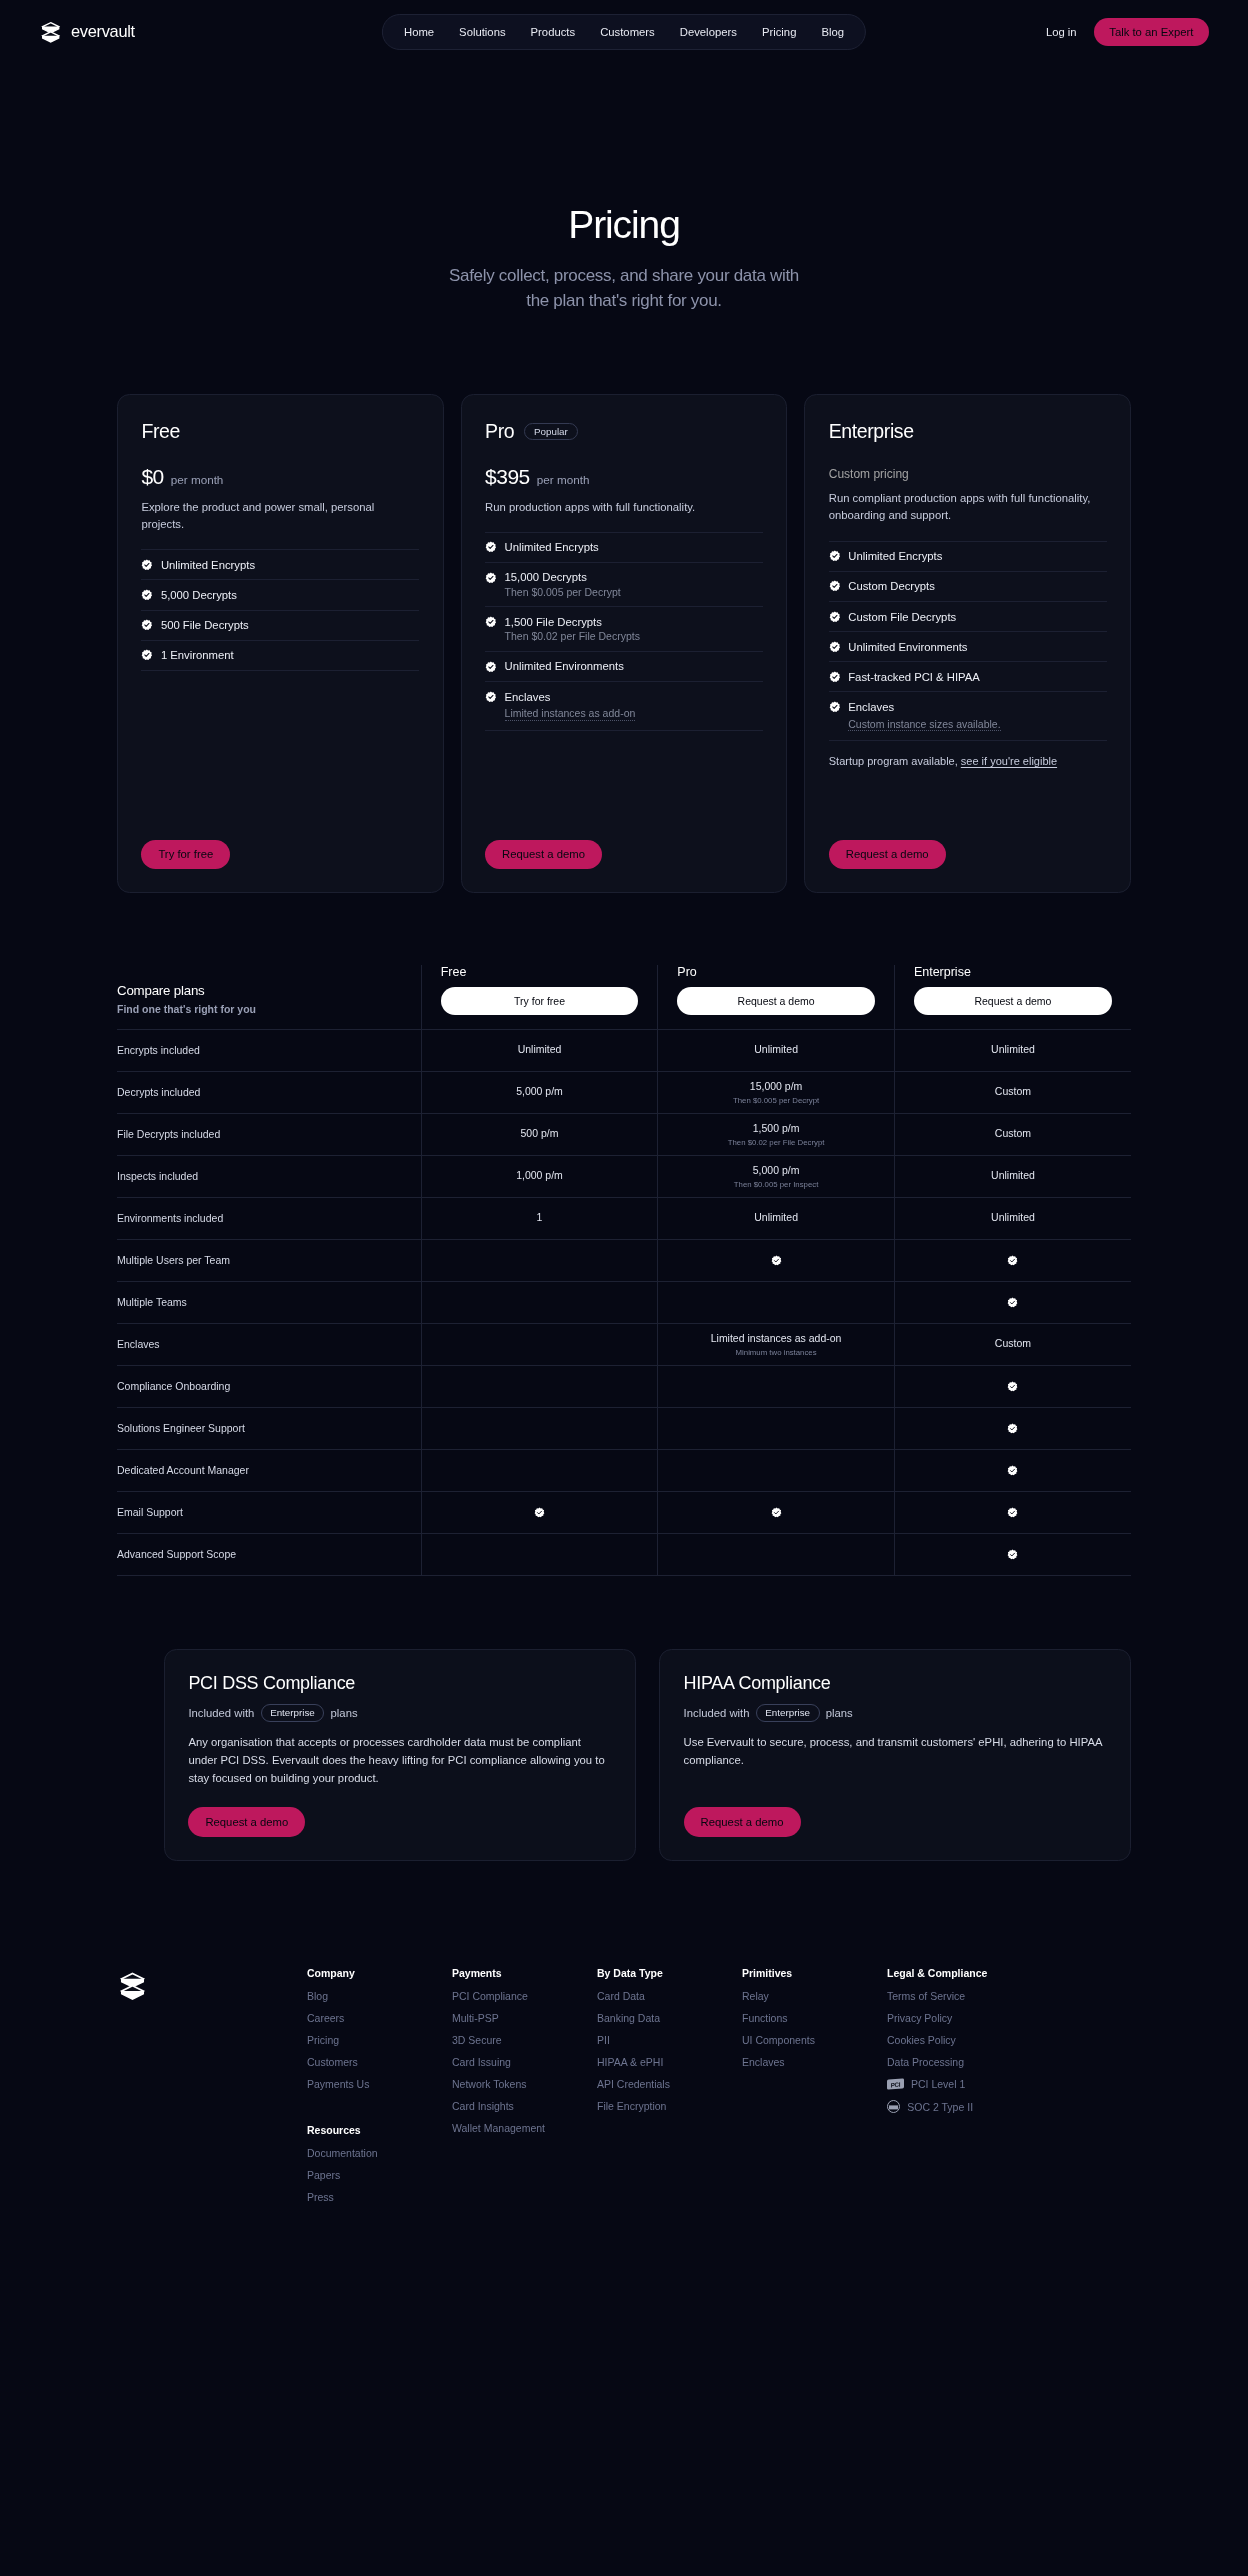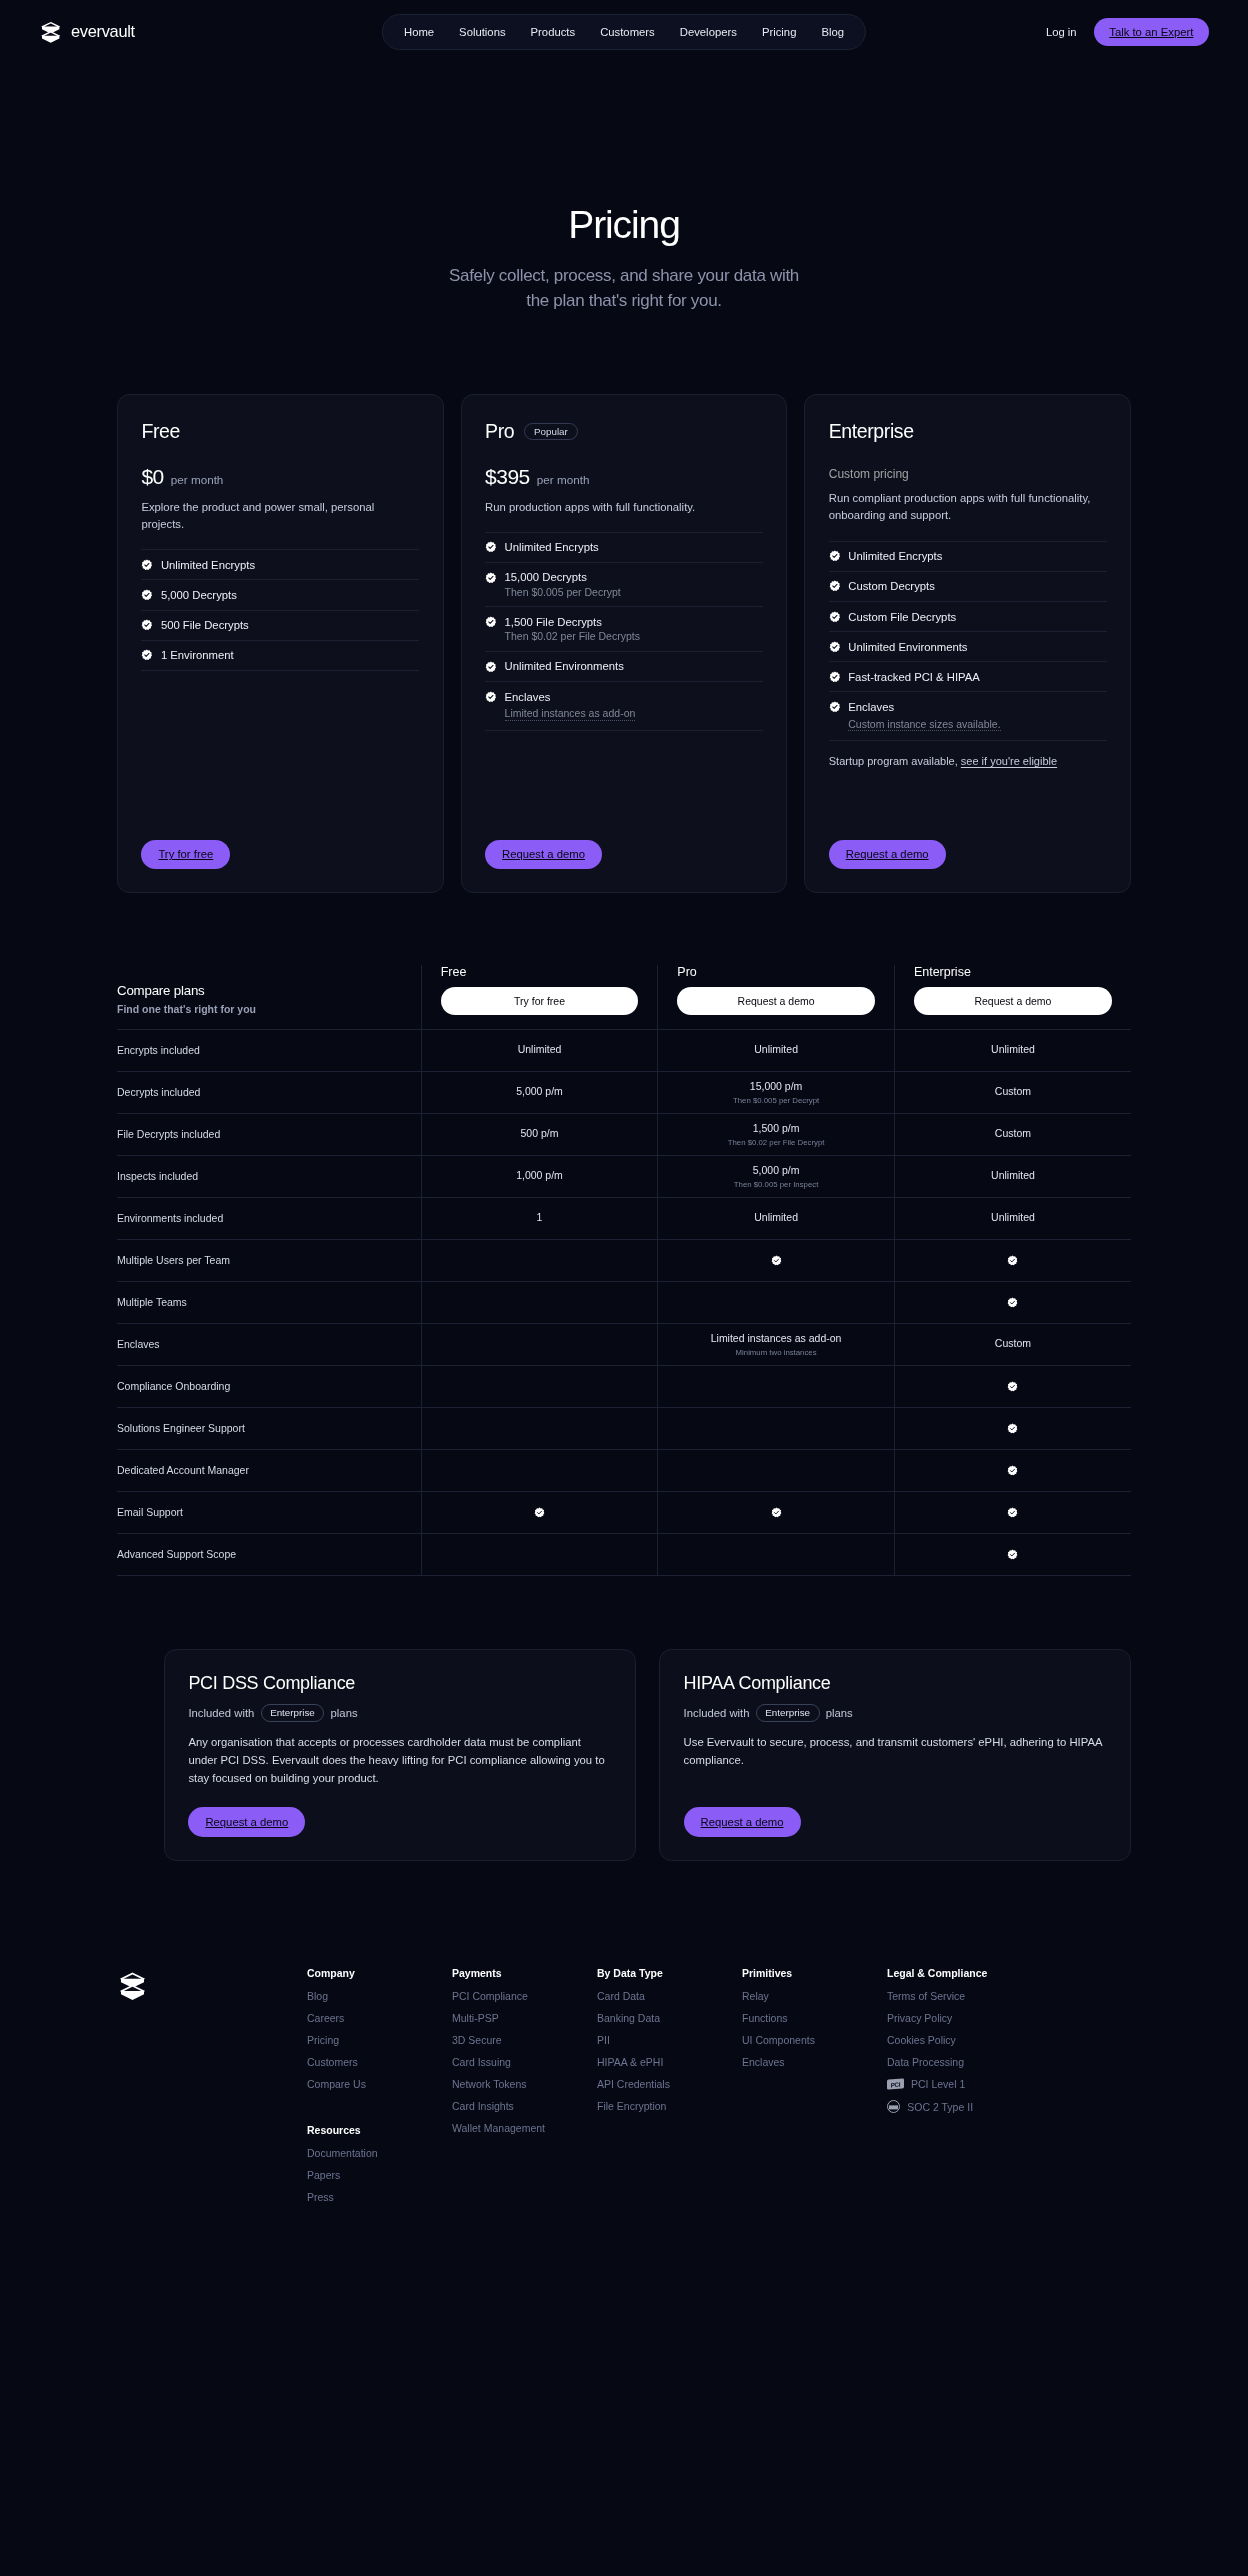--- a/index.html
+++ b/index.html
@@ -47,30 +47,29 @@
     cursor: pointer;
   }
   .nav-right {
     margin-left: auto;
     display: flex;
     align-items: center;
     gap: 17px;
   }
   .login-link { font-size: 11.3px; color: #e8eaf2; text-decoration: none; cursor: pointer; }
   .btn-white {
-    background: #8b5cf6;
+    background: #be185d;
     color: #05070f;
     border: none;
     border-radius: 23.4px;
     font-size: 11.3px;
     font-family: inherit;
     padding: 7.8px 15.6px;
     cursor: pointer;
     white-space: nowrap;
-    text-decoration: underline;
   }
 
   
   .hero { text-align: center; padding-top: 140px; }
   .hero h1 {
     font-size: 39px;
     font-weight: 400;
     letter-spacing: -1.1px;
     color: #ffffff;
     line-height: 1.1;
@@ -749,21 +748,21 @@
         </svg>
       </span>
     </div>
     <div class="footer-cols" id="footer-cols">
         <div class="fcol">
           <div class="fcol-title">Company</div>
           <a class="flink">Blog</a>
           <a class="flink">Careers</a>
           <a class="flink">Pricing</a>
           <a class="flink">Customers</a>
-          <a class="flink">Compare Us</a>
+          <a class="flink">Payments Us</a>
           <div class="fcol-title gap">Resources</div>
           <a class="flink">Documentation</a>
           <a class="flink">Papers</a>
           <a class="flink">Press</a>
         </div>
         <div class="fcol">
           <div class="fcol-title">Payments</div>
           <a class="flink">PCI Compliance</a>
           <a class="flink">Multi-PSP</a>
           <a class="flink">3D Secure</a>

